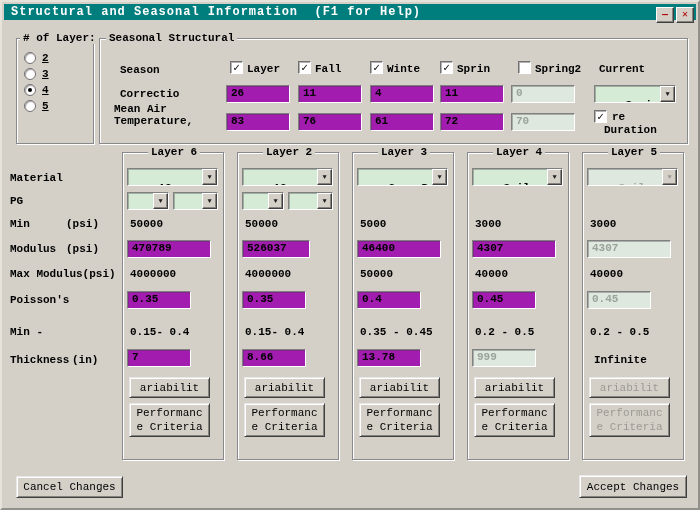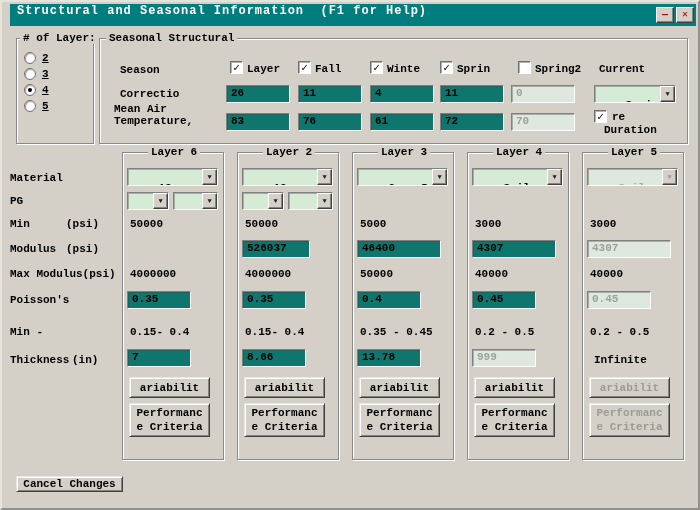--- a/index.html
+++ b/index.html
@@ -3,34 +3,34 @@
 <meta charset="utf-8">
 <style>
   * { margin:0; padding:0; box-sizing:border-box; }
   html,body { width:700px; height:510px; }
   body { font-family:"Liberation Mono","DejaVu Sans Mono",monospace; background:#808080; }
   #win {
     position:relative; width:700px; height:510px; background:#d4d0c8;
     border:2px outset #e6e3da; overflow:hidden;
     font-size:11px; font-weight:700; color:#000;
   }
-  .titlebar { position:absolute; left:8px; top:2px; right:2px; height:22px;
-    background:#007d7d; display:flex; padding-left:7px; }
+  .titlebar { position:absolute; left:2px; top:2px; right:2px; height:16px;
+    background:#007d7d; display:flex; align-items:center; padding-left:7px; }
   .title { color:#fff; font-size:12px; letter-spacing:1px; white-space:pre; }
   .tbtns { position:absolute; right:4px; top:5px; display:flex; gap:2px; }
   .tbtn { width:18px; height:16px; background:#d4d0c8; border:1px solid;
     border-color:#ffffff #404040 #404040 #ffffff; box-shadow:inset -1px -1px 0 #85837d;
     color:#b00000; font-size:10px; line-height:13px; text-align:center; cursor:pointer;
     font-family:inherit; font-weight:700; }
   .group { position:absolute; border:1px solid #87898c;
     box-shadow:1px 1px 0 #ffffff, inset 1px 1px 0 #ffffff; }
   .legend { position:absolute; background:#d4d0c8; padding:0 3px; line-height:12px; white-space:pre; }
   .lbl { position:absolute; white-space:pre; }
   .val { position:absolute; white-space:pre; }
-  .field { position:absolute; height:18px; background:#0f766e; padding:1px 4px;
+  .field { position:absolute; height:18px; background:#a21caf; padding:1px 4px;
     border:1px solid; border-color:#808080 #ffffff #ffffff #808080;
     box-shadow:inset 1px 1px 0 rgba(64,64,64,.35); overflow:hidden; white-space:pre; }
   .field.dis { background:#dfe8df; color:#9aa39a; }
   .select { position:absolute; height:18px; background:#d5ebd5; padding:1px 17px 1px 4px;
     border:1px solid; border-color:#808080 #ffffff #ffffff #808080;
     box-shadow:inset 1px 1px 0 rgba(64,64,64,.35); overflow:hidden; white-space:pre; cursor:pointer; }
   .select.dis { background:#dfe8df; color:#a0a8a0; }
   .select .arrow { position:absolute; right:0; top:0; bottom:0; width:15px;
     background:#d4d0c8; border:1px solid; border-color:#ffffff #404040 #404040 #ffffff;
     box-shadow:inset -1px -1px 0 #85837d; text-align:center; }
@@ -41,21 +41,21 @@
     box-shadow:inset 1px 1px 0 rgba(0,0,0,.3); cursor:pointer; text-align:center; }
   .checkbox.checked::after { content:"✓"; font-size:11px; line-height:11px; font-weight:700; color:#000; }
   .radio { position:absolute; width:12px; height:12px; border-radius:50%; background:#fff;
     border:1px solid #707070; box-shadow:inset 1px 1px 1px rgba(0,0,0,.35); cursor:pointer; }
   .radio.checked::after { content:""; position:absolute; left:3px; top:3px; width:4px; height:4px;
     border-radius:50%; background:#000; }
   .u { text-decoration:underline; }
   .btn { position:absolute; background:#d4d0c8; border:1px solid;
     border-color:#e8e8e8 #404040 #404040 #e8e8e8;
     box-shadow:inset 1px 1px 0 #ffffff, inset -1px -1px 0 #85837d;
-    font-family:inherit; font-size:11px; font-weight:700; color:#000; cursor:pointer; }
+    font-family:inherit; font-size:11px; font-weight:400; color:#000; cursor:pointer; }
   .btn.multiline { white-space:normal; line-height:14px; padding:2px 3px; }
   .btn.dis { color:#9c9a92; }
 </style>
 </head>
 <body>
 
 <div id="win">
 
   <div class="titlebar">
     <span class="title">Structural and Seasonal Information  (F1 for Help)</span>
@@ -133,20 +133,21 @@
   <div class="select" style="left:125px;top:166px;width:91px">
     <span>AC</span><span class="arrow"></span>
   </div>
   <div class="select" style="left:125px;top:190px;width:42px">
     <span>76</span><span class="arrow"></span>
   </div>
   <div class="select" style="left:171px;top:190px;width:45px">
     <span>-10</span><span class="arrow"></span>
   </div>
   <span class="val" style="left:128px;top:216px">50000</span>
+  <div class="field" style="left:125px;top:238px;width:84px">470789</div>
   <span class="val" style="left:128px;top:266px">4000000</span>
   <div class="field" style="left:125px;top:289px;width:64px">0.35</div>
   <span class="val" style="left:128px;top:324px">0.15- 0.4</span>
   <div class="field" style="left:125px;top:347px;width:64px">7</div>
   <button class="btn" style="left:127px;top:375px;width:81px;height:21px">ariabilit</button>
   <button class="btn multiline" style="left:127px;top:401px;width:81px;height:34px">Performanc e Criteria</button>
 
   <div class="group" style="left:235px;top:150px;width:102px;height:308px"></div>
   <span class="legend" style="left:261px;top:144px">Layer 2</span>
   <div class="select" style="left:240px;top:166px;width:91px">
@@ -202,15 +203,16 @@
   </div>
   <span class="val" style="left:588px;top:216px">3000</span>
   <div class="field dis" style="left:585px;top:238px;width:84px">4307</div>
   <span class="val" style="left:588px;top:266px">40000</span>
   <div class="field dis" style="left:585px;top:289px;width:64px">0.45</div>
   <span class="val" style="left:588px;top:324px">0.2 - 0.5</span>
   <span class="val" style="left:592px;top:352px">Infinite</span>
   <button class="btn dis" style="left:587px;top:375px;width:81px;height:21px">ariabilit</button>
   <button class="btn multiline dis" style="left:587px;top:401px;width:81px;height:34px">Performanc e Criteria</button>
 
-  <button class="btn" style="left:14px;top:474px;width:107px;height:16px">Cancel Changes</button>
+  <button class="btn" style="left:14px;top:474px;width:107px;height:22px">Cancel Changes</button>
+  <button class="btn" style="left:577px;top:473px;width:108px;height:23px">Accept Changes</button>
 
 </div>
 
 </body></html>

